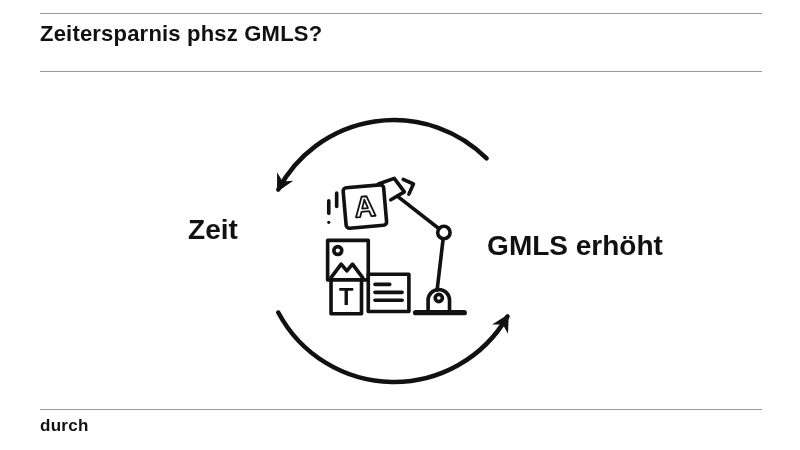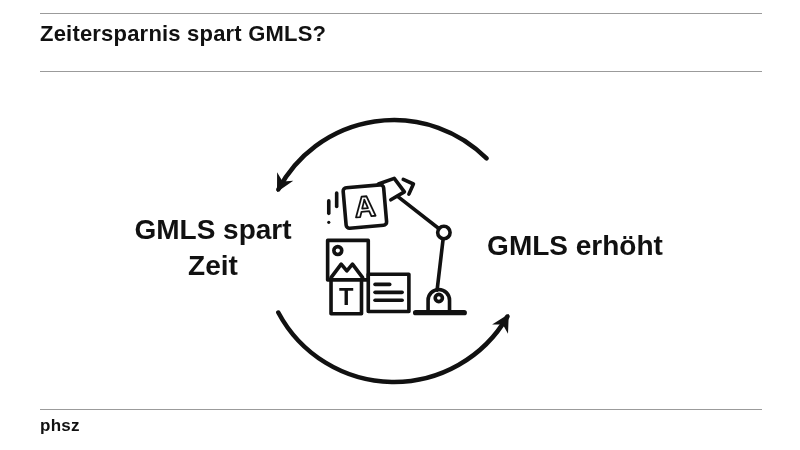--- a/index.html
+++ b/index.html
@@ -66,36 +66,35 @@
     color: #111111;
   }
 </style>
 </head>
 <body>
 
 <div class="slide">
 
   <div class="rule rule-top"></div>
 
-  <div class="title">Zeitersparnis spart GMLS?</div>
+  <div class="title">Zeitersparnis phsz GMLS?</div>
 
   <div class="rule rule-title"></div>
 
   <svg class="arrows" viewBox="0 0 800 450" aria-hidden="true">
     <defs>
       <marker id="ah" viewBox="0 0 12 12" refX="9.5" refY="6" markerWidth="22" markerHeight="22" markerUnits="userSpaceOnUse" orient="auto">
         <path d="M1.5,1 L11,6 L1.5,11 L4.5,6 Z" fill="#111111"></path>
       </marker>
     </defs>
     <path d="M 486.6 158.4 A 131 131 0 0 0 278.3 189.5" fill="none" stroke="#111111" stroke-width="4.5" stroke-linecap="round" marker-end="url(#ah)"></path>
     <path d="M 278.3 312.5 A 131 131 0 0 0 507.4 316.5" fill="none" stroke="#111111" stroke-width="4.5" stroke-linecap="round" marker-end="url(#ah)"></path>
   </svg>
 
   <div class="cycle-label label-left">
-    <div>GMLS spart</div>
     <div>Zeit</div>
   </div>
 
   <div class="cycle-label label-right">
     <div>GMLS erhöht</div>
   </div>
 
   <svg class="icon" viewBox="0 0 140 131" aria-hidden="true">
     <g fill="none" stroke="#111111" stroke-width="3.2" stroke-linejoin="round" stroke-linecap="round">
 
@@ -134,15 +133,15 @@
         <rect x="41" y="87" width="36" height="33" fill="#ffffff"></rect>
         <line x1="47" y1="96" x2="60" y2="96"></line>
         <line x1="47" y1="103" x2="71" y2="103"></line>
         <line x1="47" y1="110" x2="71" y2="110"></line>
       </g>
     </g>
   </svg>
 
   <div class="rule rule-bottom"></div>
 
-  <div class="footer">phsz</div>
+  <div class="footer">durch</div>
 
 </div>
 
 </body></html>

